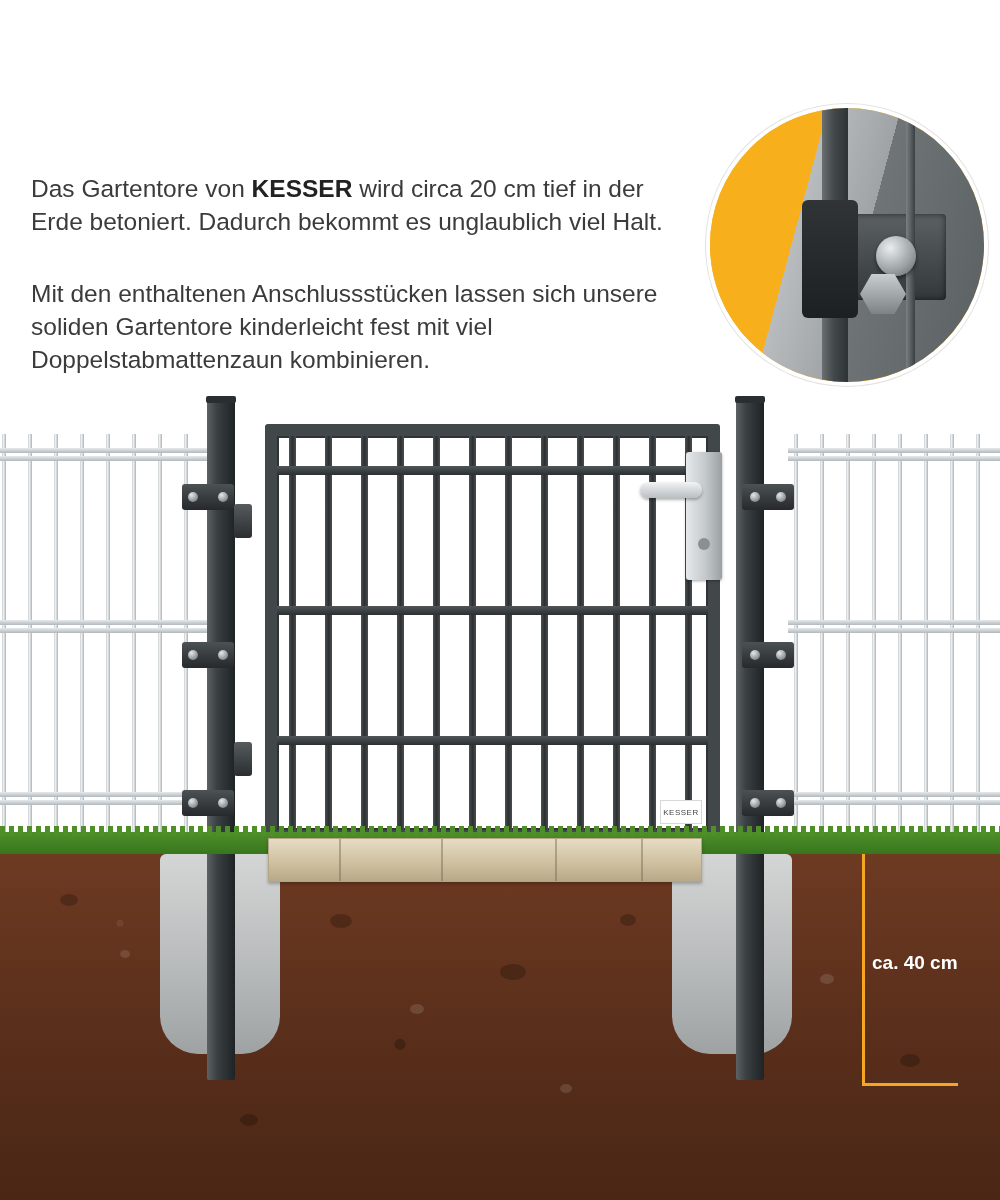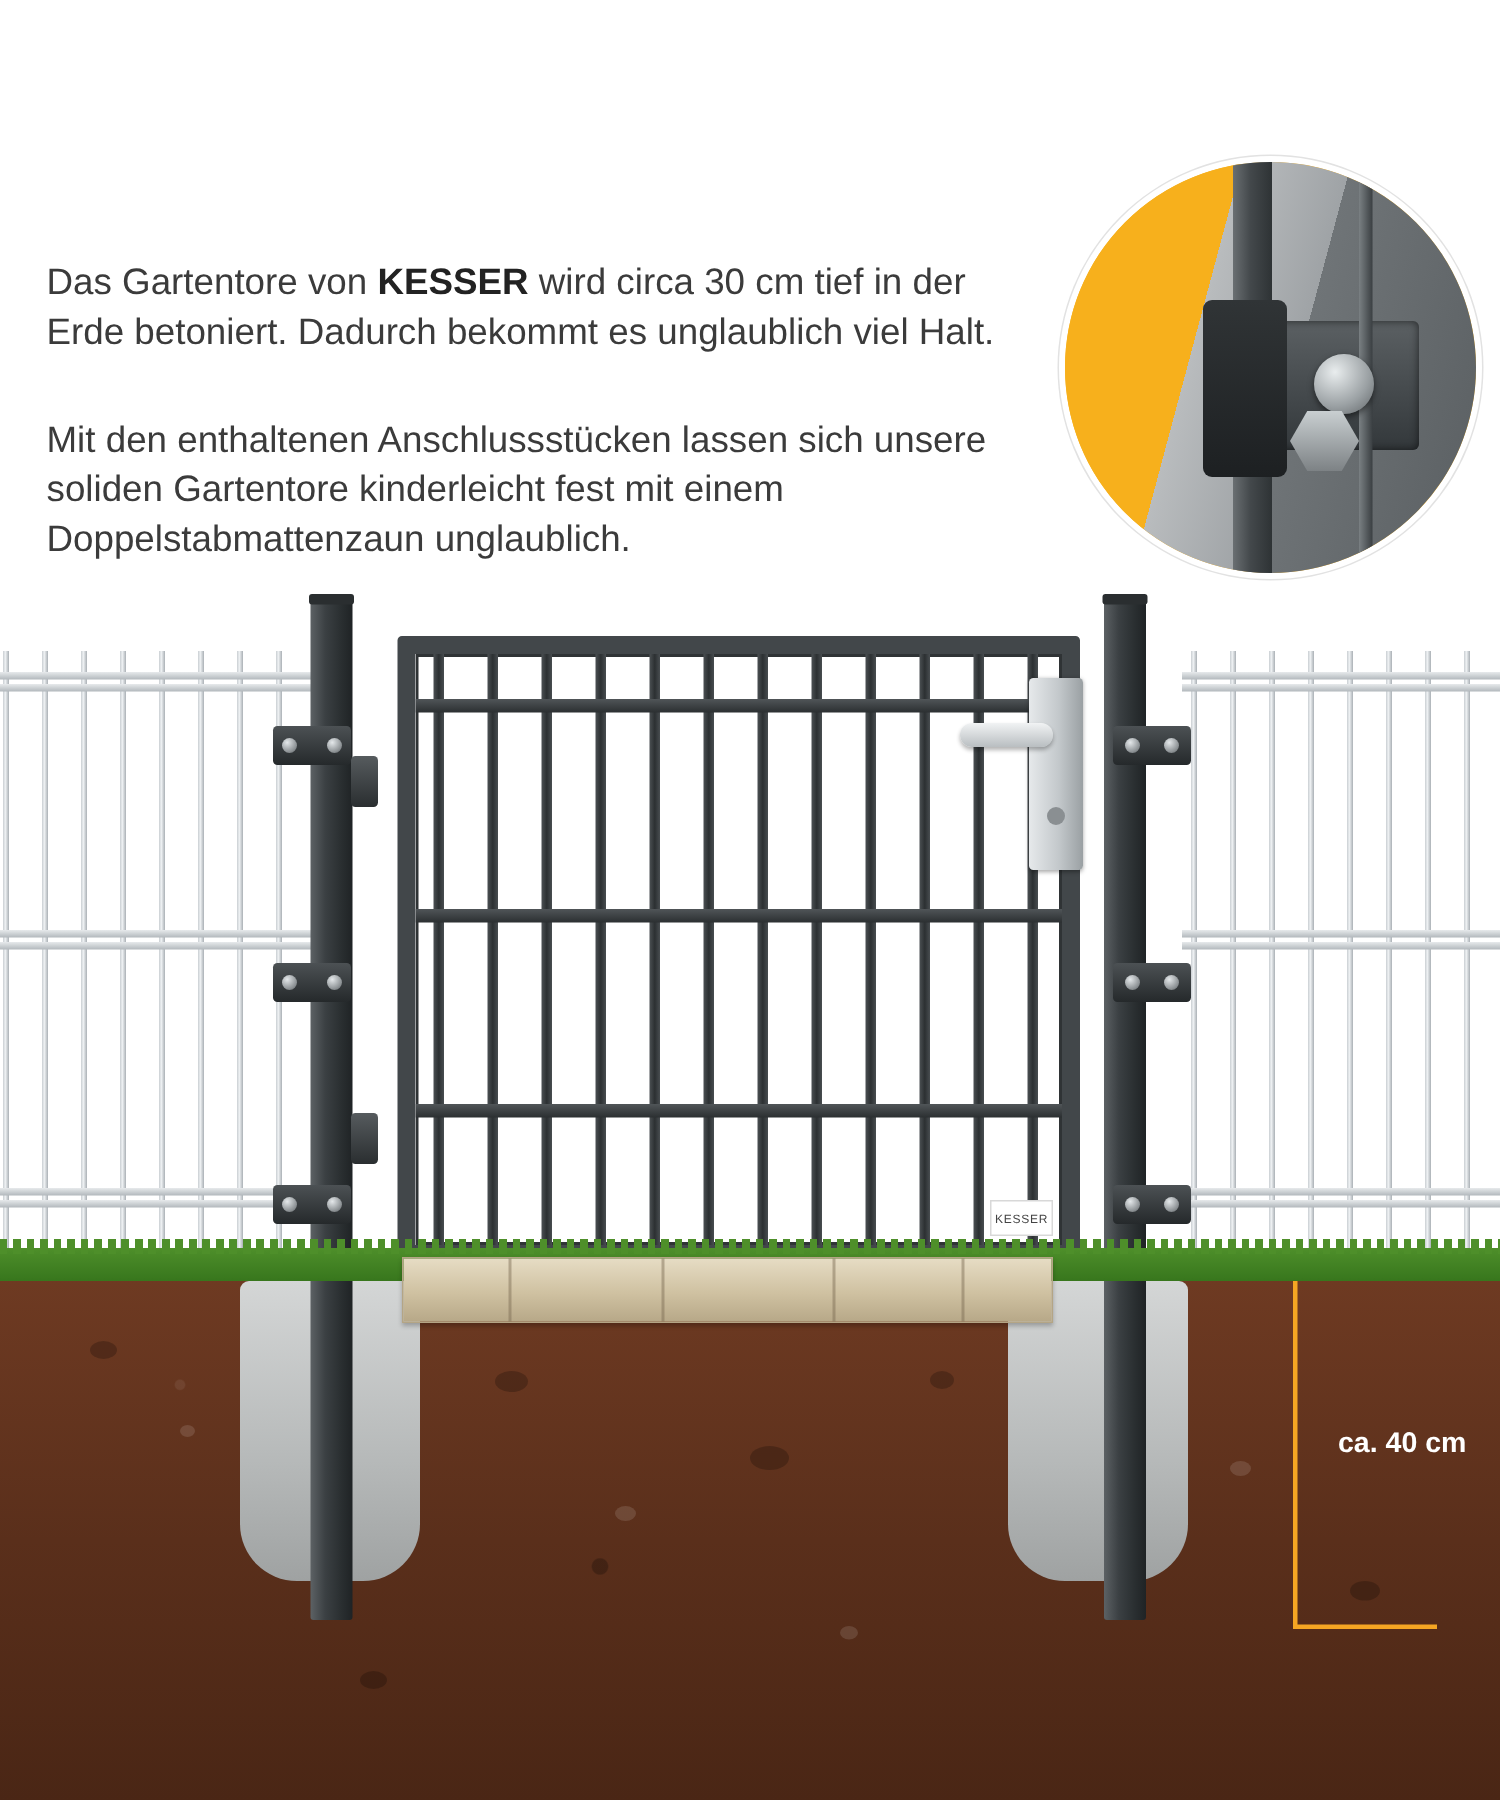--- a/index.html
+++ b/index.html
@@ -338,34 +338,33 @@
     left: 862px;
   }
   .measure-cap.bottom { top: 691px; }
   .measure-label {
     position: absolute;
     left: 872px;
     top: 560px;
     font-size: 19px;
     font-weight: bold;
     color: #ffffff;
-    margin-left: 20px;
   }
 </style>
 </head>
 <body>
 
 <div id="page">
 
 
   <div class="para p1">
-    <span>Das Gartentore von </span><b>KESSER</b><span> wird circa 30 cm tief in der Erde betoniert. Dadurch bekommt es unglaublich viel Halt.</span>
+    <span>Das Gartentore von </span><b>KESSER</b><span> wird circa 20 cm tief in der Erde betoniert. Dadurch bekommt es unglaublich viel Halt.</span>
   </div>
 
-  <div class="para p2">Mit den enthaltenen Anschlussstücken lassen sich unsere soliden Gartentore kinderleicht fest mit einem Doppelstabmattenzaun unglaublich.</div>
+  <div class="para p2">Mit den enthaltenen Anschlussstücken lassen sich unsere soliden Gartentore kinderleicht fest mit viel Doppelstabmattenzaun kombinieren.</div>
 
   <div class="inset">
     <div class="inset-bg"></div>
     <div class="inset-plate"></div>
     <div class="inset-post"></div>
     <div class="inset-wire"></div>
     <div class="inset-clamp"></div>
     <div class="inset-bolt"></div>
     <div class="inset-nut"></div>
   </div>

